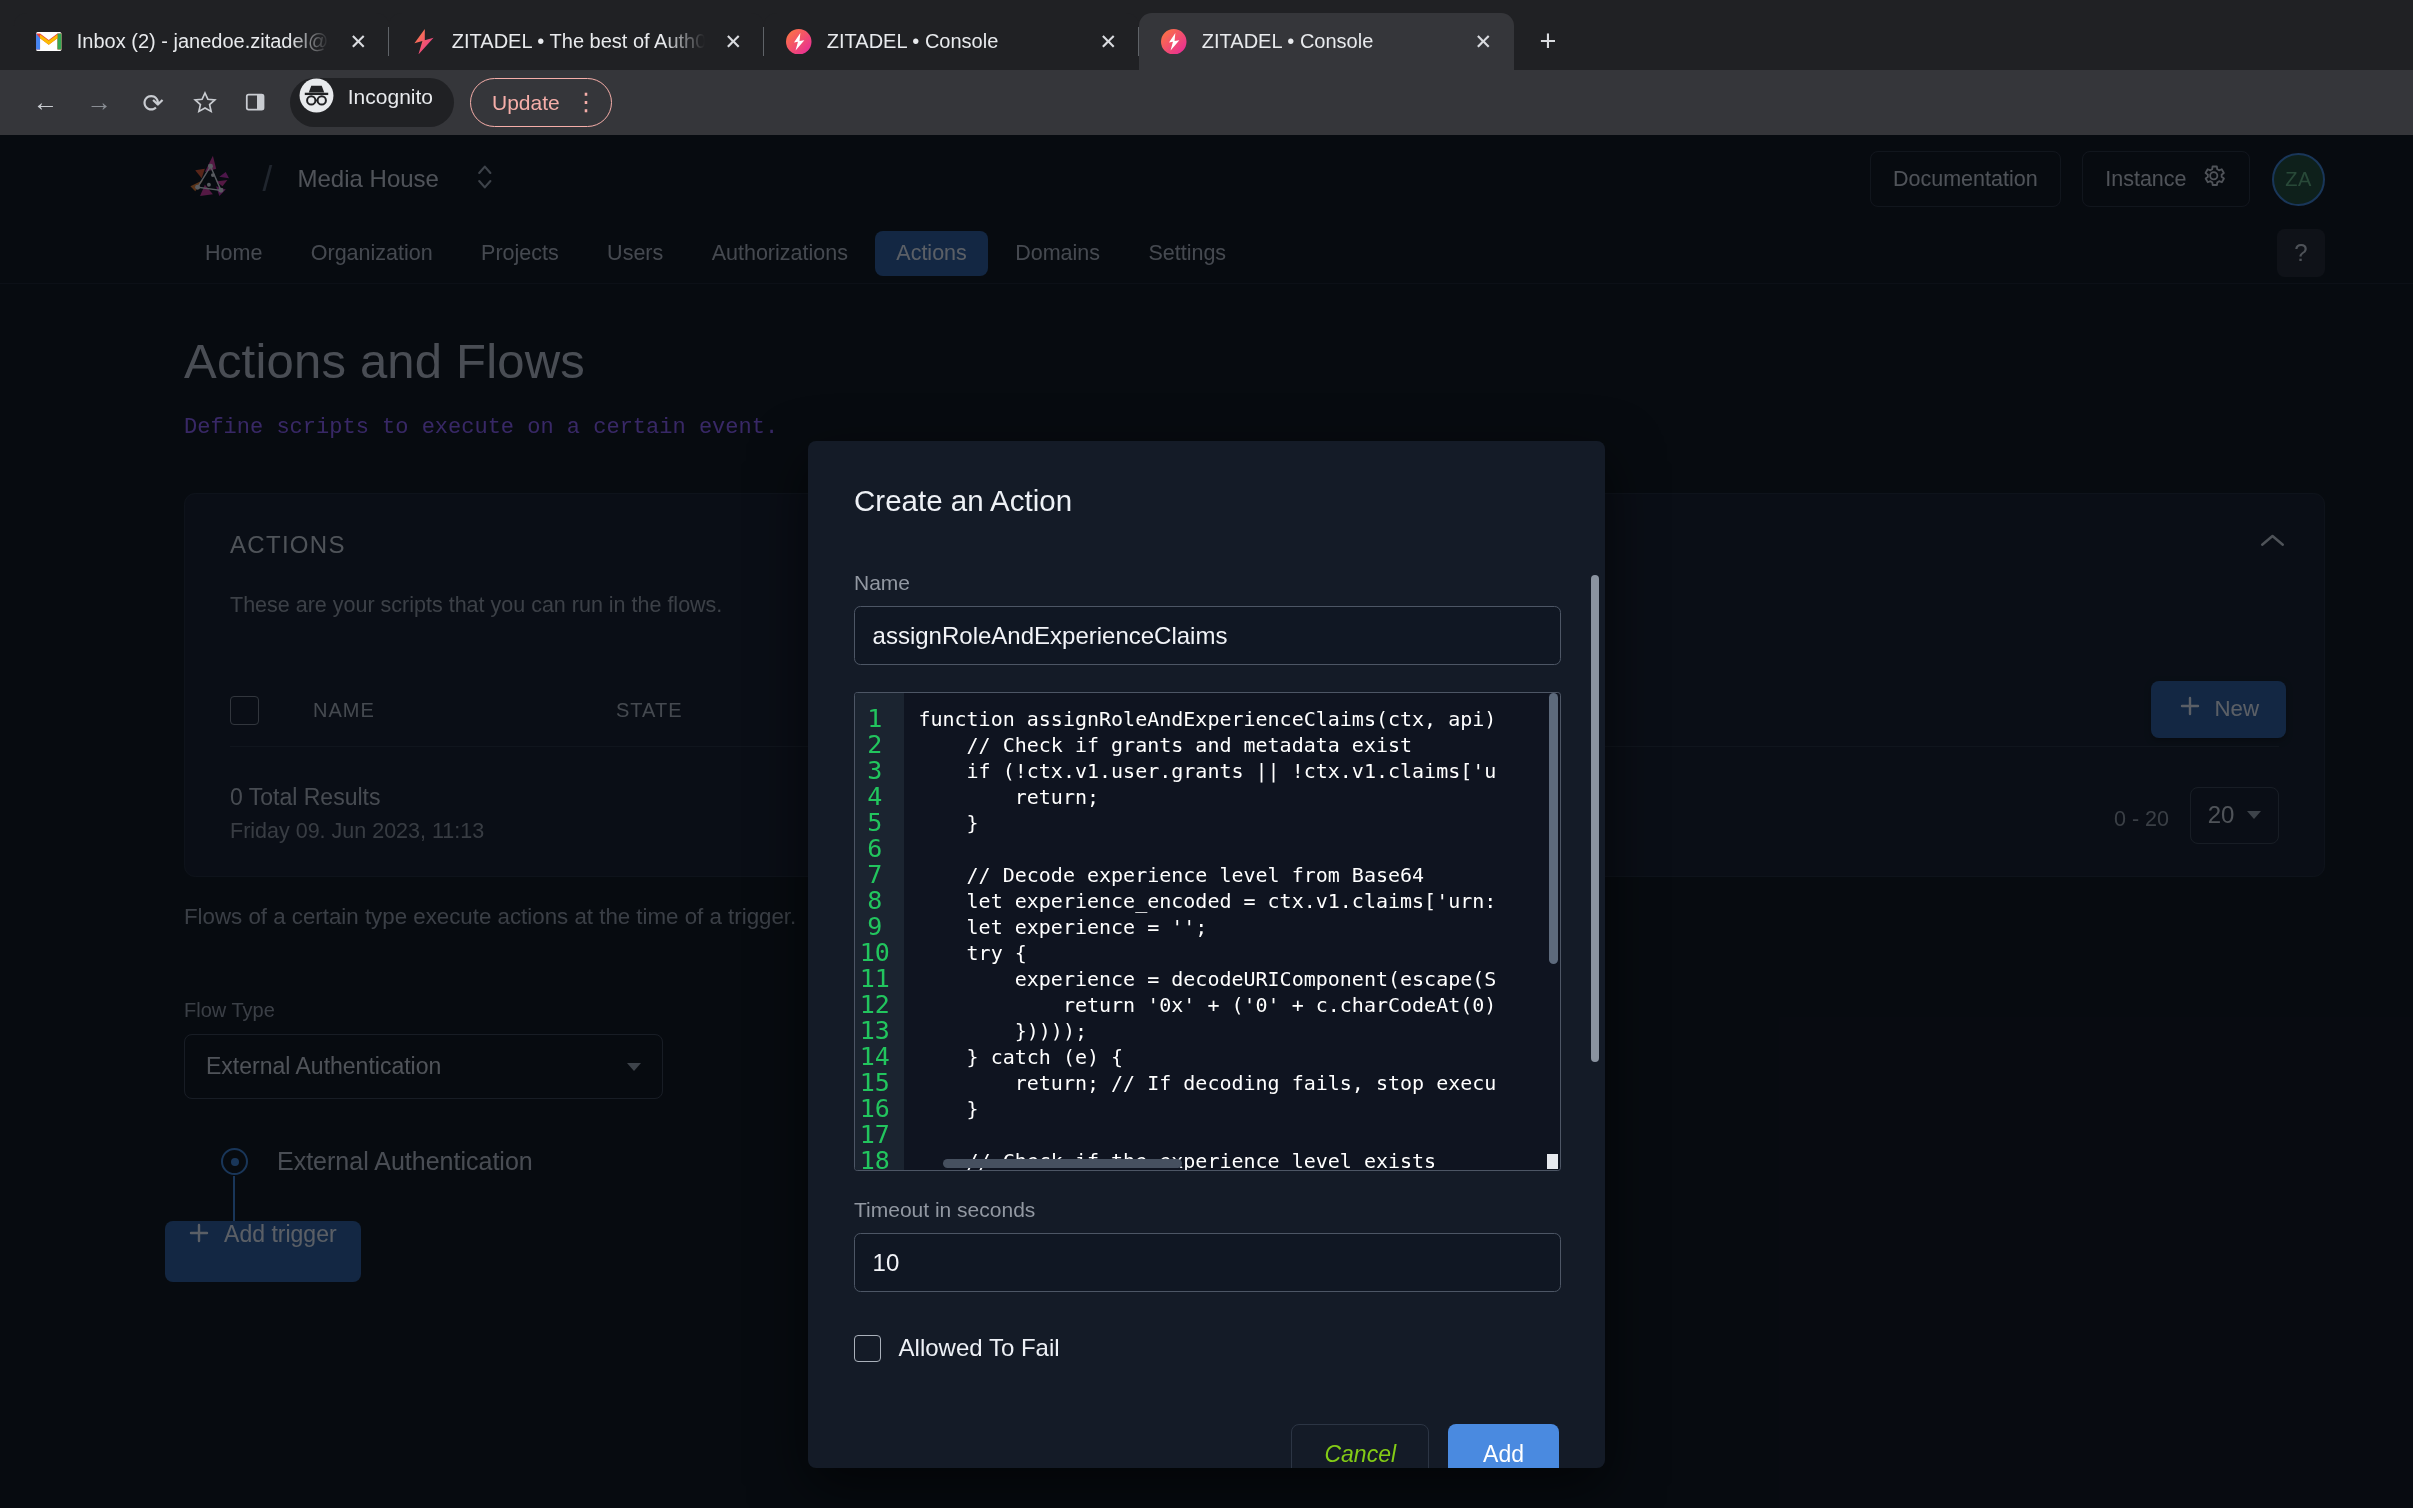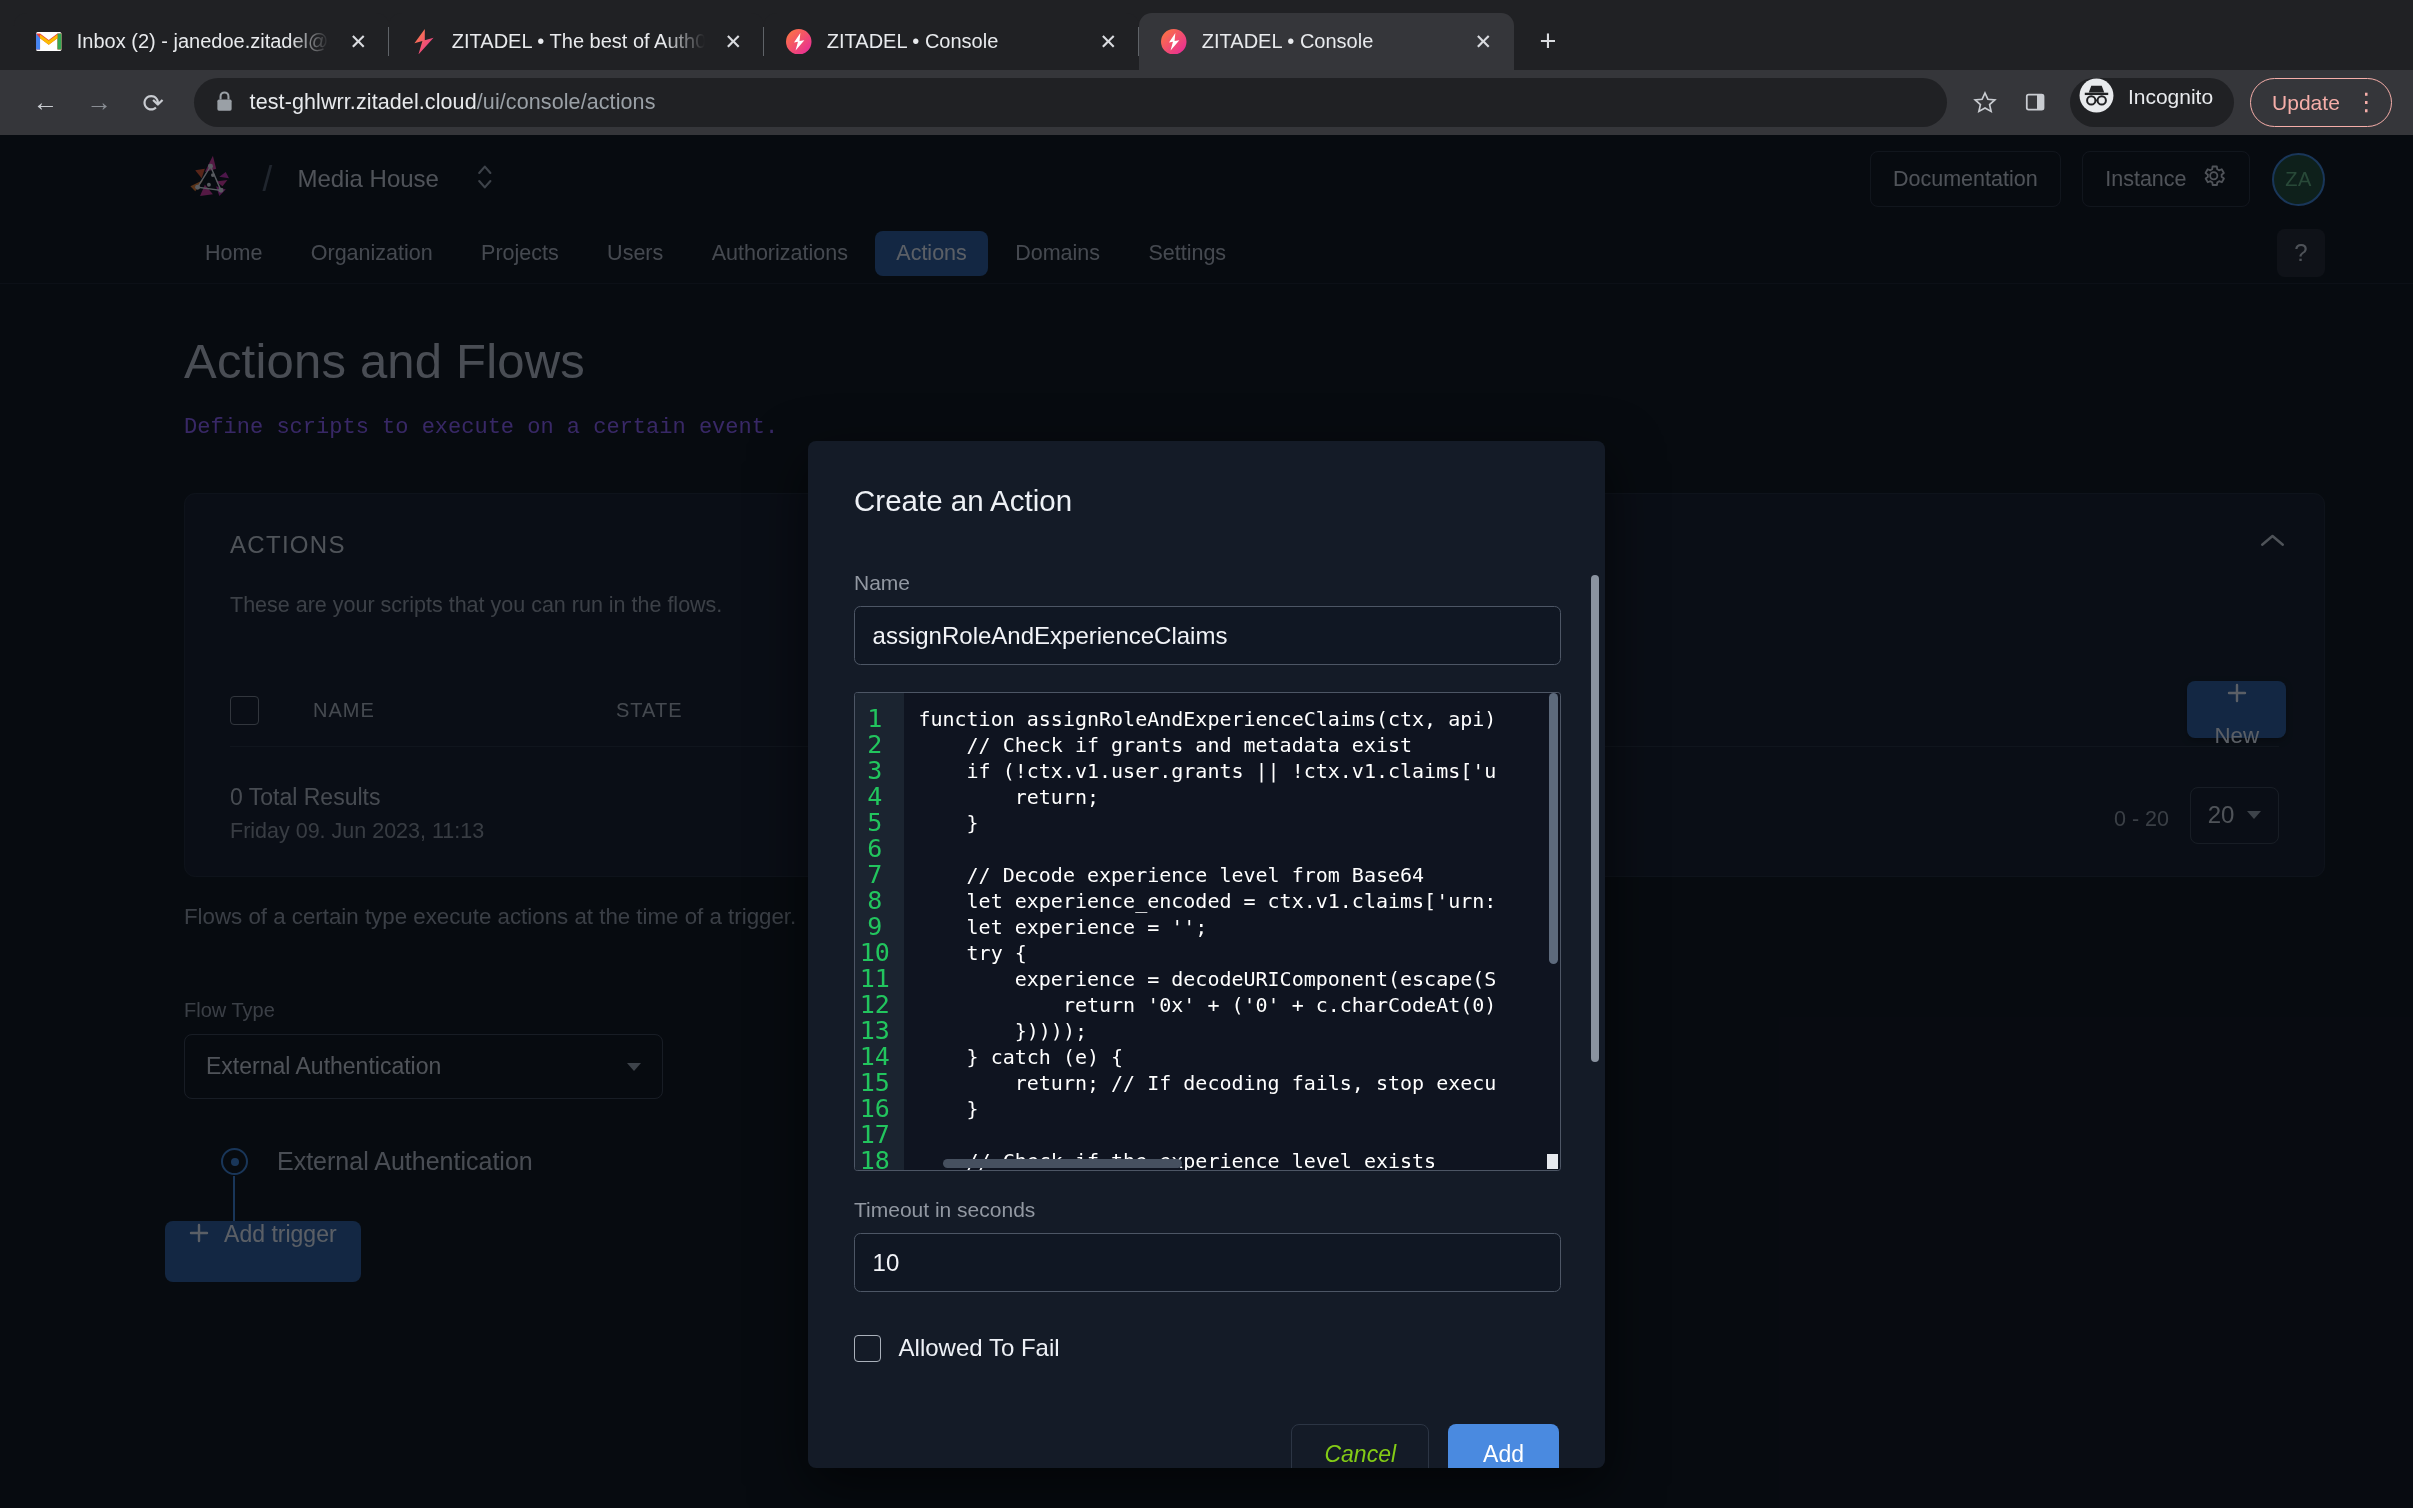--- a/index.html
+++ b/index.html
@@ -132,21 +132,20 @@
   .card-title { color: #c9cdd4; font-size: 24px; letter-spacing: 1.3px; }
   .card-desc { color: #959ba5; font-size: 21.5px; margin-top: 34px; }
   .card-collapse {
     position: absolute; right: 38px; top: 34px; color: #c6cbd3; font-size: 24px;
   }
   .card-new-btn {
     position: absolute; right: 38px; top: 187px; height: 57px; background: #2a5b9b;
     border-radius: 8px; display: flex; align-items: center; gap: 12.8px;
     padding: 0 27px; color: #e7edf6; font-size: 22.3px;
     box-shadow: 0 2.4px 6.4px rgba(0,0,0,.38);
-    flex-direction: column;
   }
   .table-head {
     display: flex; align-items: center; gap: 0; margin-top: 78px;
     padding-bottom: 21px; border-bottom: 0.8px solid #232b38;
   }
   .chk {
     width: 29px; height: 29px; border: 1.6px solid #7b828d; border-radius: 4px;
     margin-right: 54px;
   }
   .col-name { color: #aeb4bd; font-size: 20px; letter-spacing: 1px; width: 303px; }
@@ -334,29 +333,20 @@
       <span class="tab-close">✕</span>
     </div>
 
     <div class="newtab">+</div>
   </div>
 
   <div class="omnibar">
     <div class="nav-btn">←</div>
     <div class="nav-btn fwd">→</div>
     <div class="nav-btn">⟳</div>
-    <div class="urlbox">
-      <span>
-        <svg width="19" height="22.3" viewBox="0 0 24 28">
-          <rect x="3" y="12" width="18" height="14" rx="2" fill="#9aa0a6"></rect>
-          <path d="M7 12 V8 a5 5 0 0 1 10 0 V12" fill="none" stroke="#9aa0a6" stroke-width="2.6"></path>
-        </svg>
-      </span>
-      <span class="url-text"><span>test-ghlwrr.zitadel.cloud</span><span class="path">/ui/console/actions</span></span>
-    </div>
     <div class="omni-icon">
       <svg width="24" height="24" viewBox="0 0 24 24">
           <path d="M12 2l2.9 6.3 6.9.7-5.2 4.6 1.5 6.8L12 17l-6.1 3.4 1.5-6.8L2.2 9l6.9-.7z" fill="none" stroke="#c9ccd1" stroke-width="1.7"></path>
         </svg>
     </div>
     <div class="omni-icon">
       <svg width="22.3" height="22.3" viewBox="0 0 24 24">
           <rect x="3" y="4" width="18" height="16" rx="2" fill="none" stroke="#c9ccd1" stroke-width="1.9"></rect>
           <rect x="14" y="4" width="7" height="16" fill="#c9ccd1"></rect>
         </svg>

